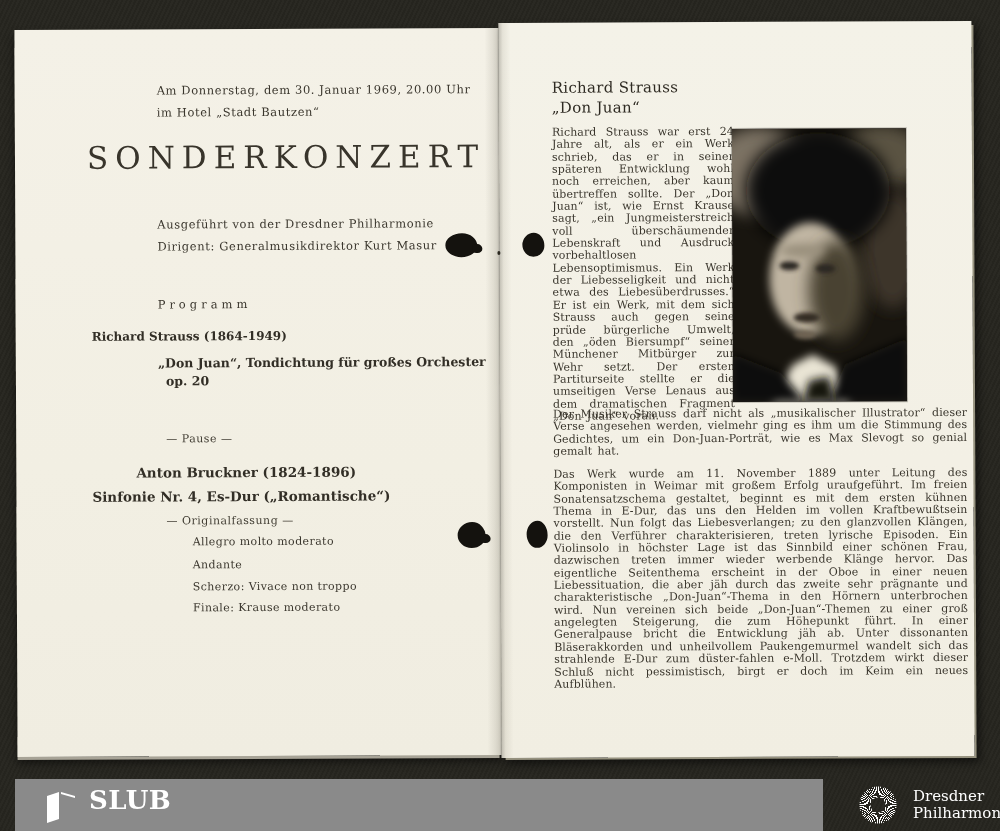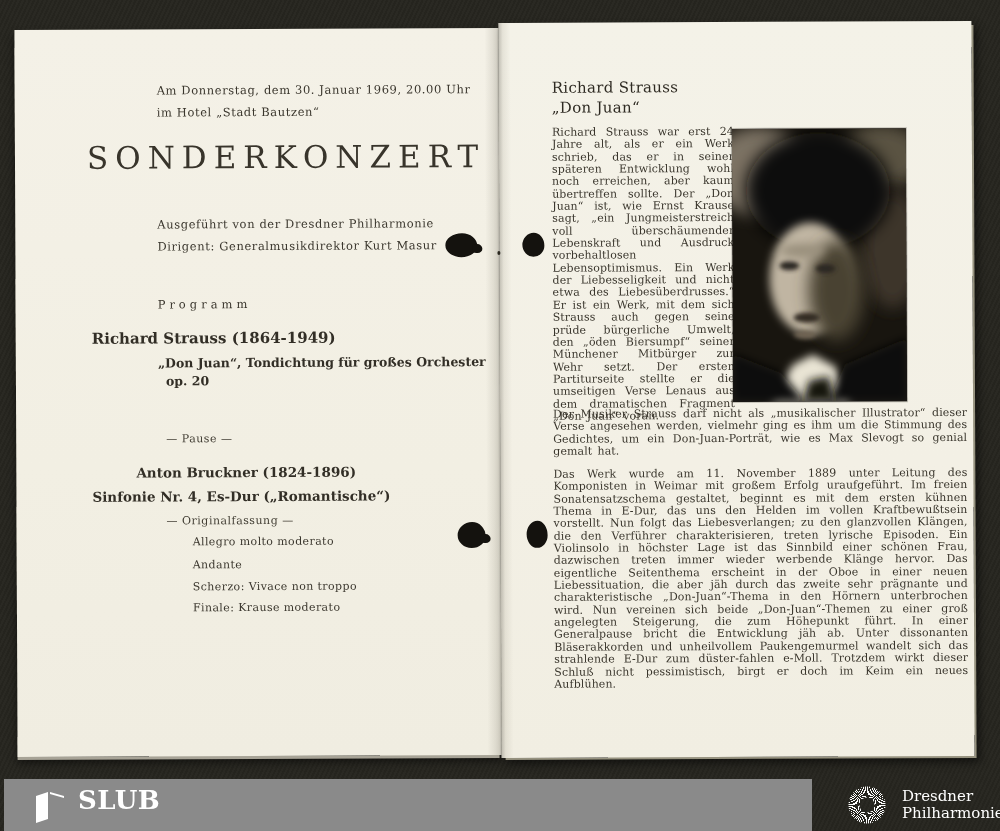--- a/index.html
+++ b/index.html
@@ -45,21 +45,21 @@
     font-size:11px;line-height:12.35px;color:#39352c;letter-spacing:0.1px;word-spacing:1.5px;
   }
   
   .punch{position:absolute;background:#14120e;border-radius:52% 48% 50% 50% / 50% 54% 46% 50%;}
   .punch.tipped::after{content:"";position:absolute;right:-5px;top:45%;width:10px;height:9px;background:#14120e;border-radius:40% 60% 55% 45%;}
   .fold-speck{position:absolute;width:3px;height:4px;background:#2a271f;border-radius:50%;}
   
   .photo{position:absolute;overflow:hidden;background:#171411;box-shadow:0 0 0 1px rgba(40,36,28,0.25);}
   .photo svg{display:block;}
   
-  .footer-bar{position:absolute;left:4px;bottom:0;width:808px;height:52px;background:#8a8a8a;}
+  .footer-bar{position:absolute;left:15px;bottom:0;width:808px;height:52px;background:#8a8a8a;}
   .slub{position:absolute;left:30px;top:8px;display:flex;align-items:flex-start;}
   .slub-book{margin-top:2px;}
   .slub-text{margin-left:12px;color:#ffffff;}
   .slub-name{font-family:"DejaVu Serif", serif;font-weight:bold;font-size:26px;line-height:26px;letter-spacing:0.5px;}
   .slub-tagline{font-family:"Liberation Sans", sans-serif;font-weight:bold;font-size:13px;margin-top:16px;}
   .phil{position:absolute;left:842px;top:5px;display:flex;align-items:center;}
   .burst{
     width:42px;height:42px;border-radius:50%;
     background:repeating-conic-gradient(#ffffff 0deg 2.4deg, rgba(255,255,255,0) 2.4deg 6deg);
     -webkit-mask:radial-gradient(circle at center, transparent 0 7px, #000 8px 18px, transparent 19px);
@@ -78,21 +78,21 @@
       <div class="abs meta-line" style="left:142px;top:54px;">Am Donnerstag, dem 30. Januar 1969, 20.00 Uhr</div>
       <div class="abs meta-line" style="left:142px;top:76px;">im Hotel „Stadt Bautzen“</div>
 
       <div class="abs main-title" style="left:72px;top:110px;">SONDERKONZERT</div>
 
       <div class="abs meta-line" style="left:142px;top:188px;">Ausgeführt von der Dresdner Philharmonie</div>
       <div class="abs meta-line" style="left:142px;top:210px;">Dirigent: Generalmusikdirektor Kurt Masur</div>
 
       <div class="abs meta-line spaced" style="left:142px;top:268px;">Programm</div>
 
-      <div class="abs bold-line" style="left:76px;top:300px;font-size:15px;">Richard Strauss (1864-1949)</div>
+      <div class="abs bold-line" style="left:76px;top:300px;font-size:12px;">Richard Strauss (1864-1949)</div>
       <div class="abs bold-line" style="left:142px;top:326px;font-size:12.5px;">„Don Juan“, Tondichtung für großes Orchester</div>
       <div class="abs bold-line" style="left:150px;top:344px;font-size:12.5px;">op. 20</div>
 
       <div class="abs pause-line" style="left:150px;top:403px;">— Pause —</div>
 
       <div class="abs bold-line" style="left:76px;top:435px;font-size:13.5px;margin-left:44px;">Anton Bruckner (1824-1896)</div>
       <div class="abs bold-line" style="left:76px;top:459px;font-size:13.5px;">Sinfonie Nr. 4, Es-Dur („Romantische“)</div>
       <div class="abs pause-line" style="left:150px;top:485px;">— Originalfassung —</div>
 
       <div class="abs movement" style="left:176px;top:506px;">Allegro molto moderato</div>

